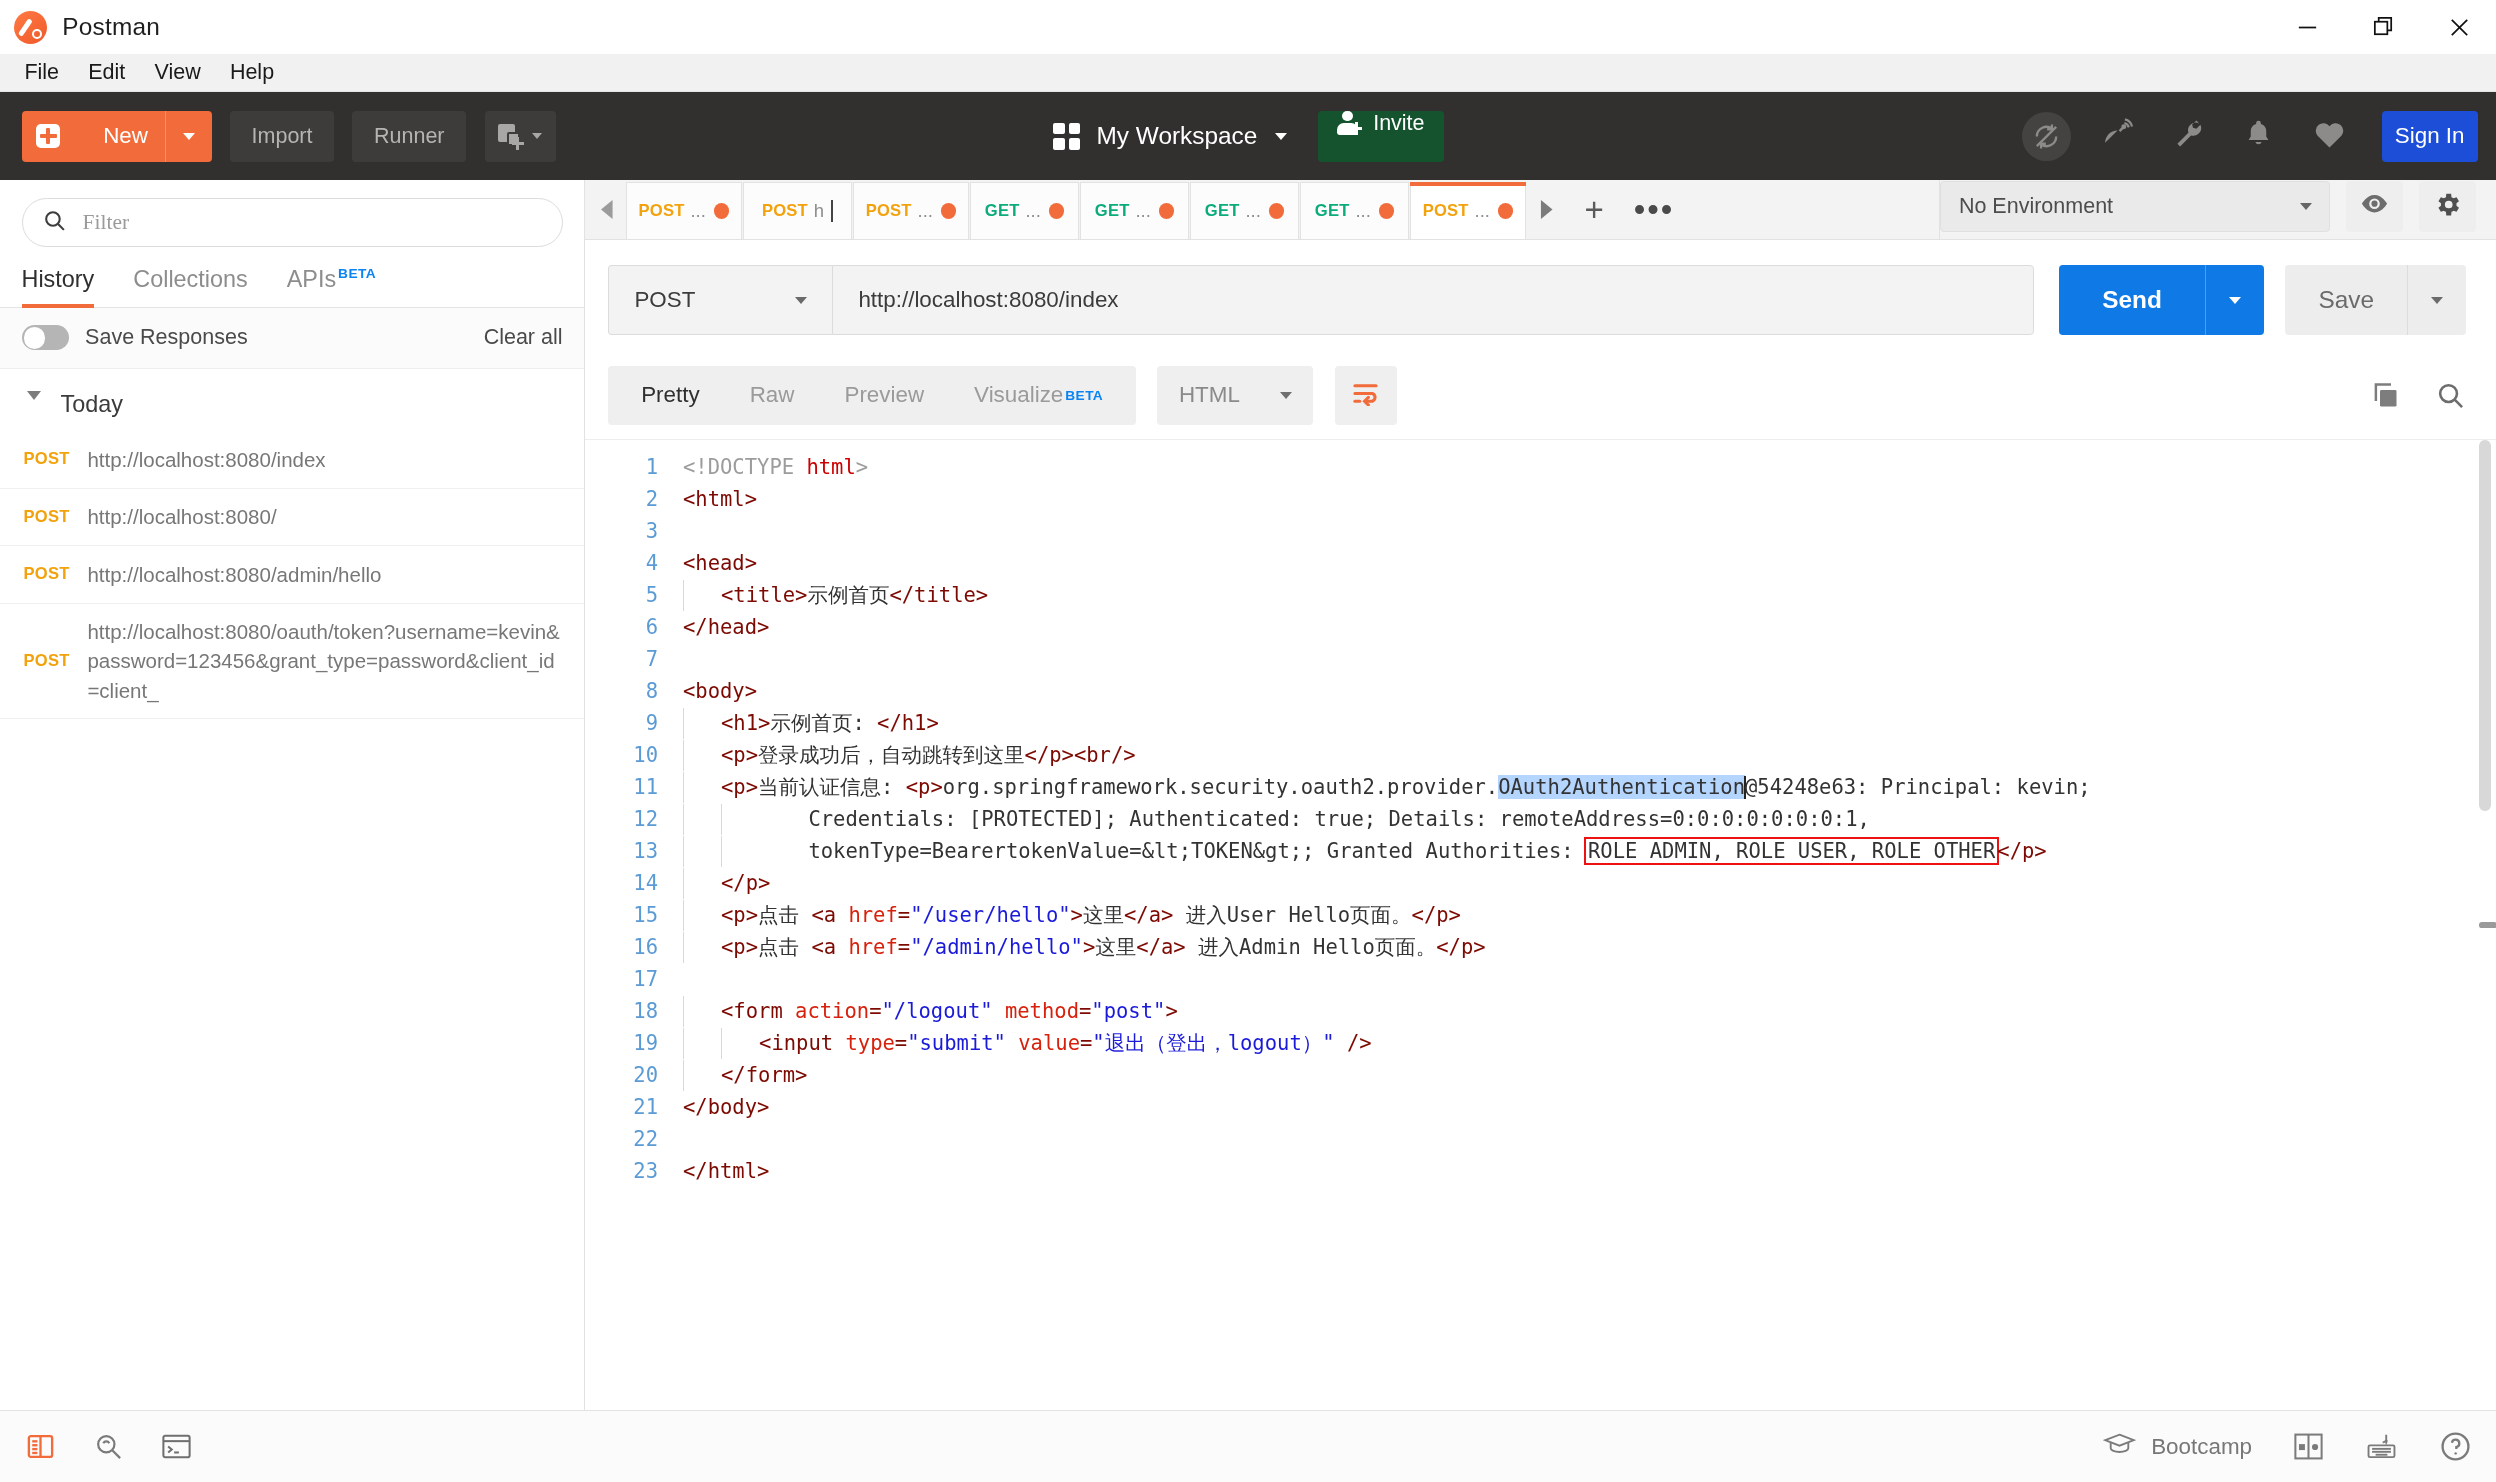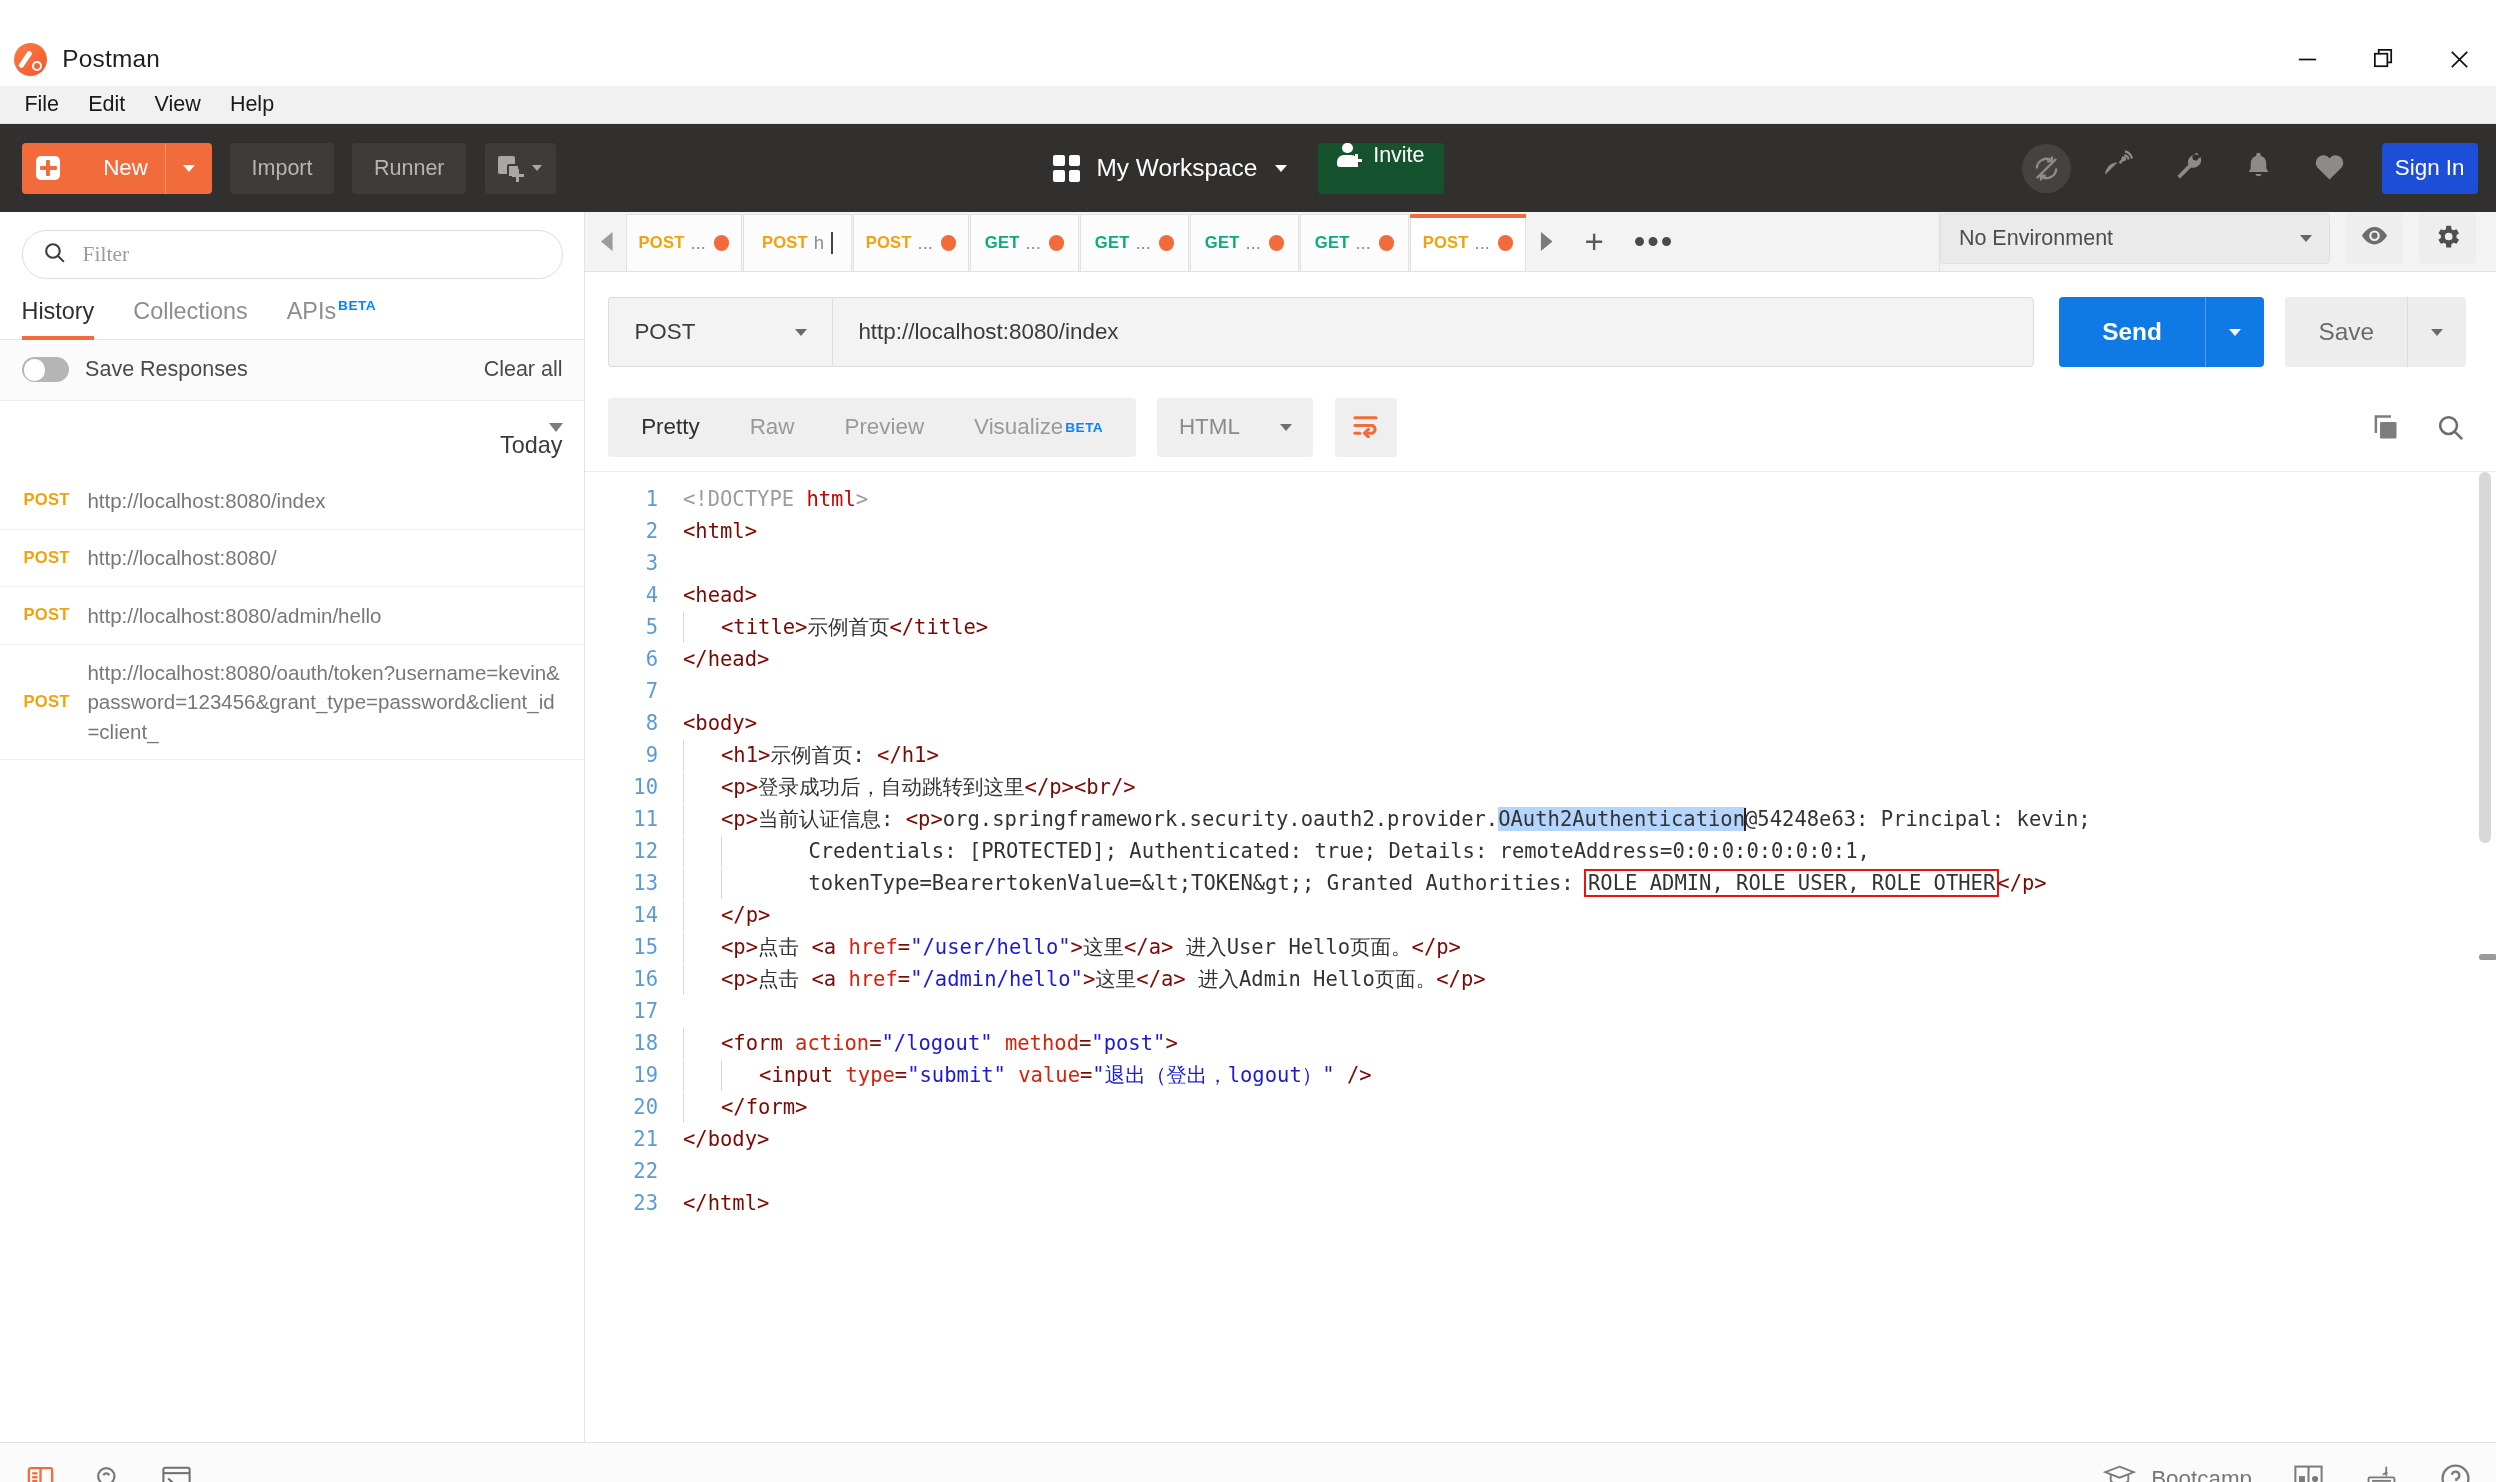--- a/index.html
+++ b/index.html
@@ -8,21 +8,20 @@
     font-family: "Liberation Sans", sans-serif;
     background: #ffffff;
     color: #2f2f2f;
     -webkit-font-smoothing: antialiased;
   }
 
   
   .titlebar {
     height: 54px; background: #ffffff; display: flex; align-items: center;
     position: relative;
-    margin-top: 32px;
   }
   .app-logo {
     width: 33px; height: 33px; border-radius: 50%;
     background: linear-gradient(140deg,#ff7a45 0%, #f0592a 100%);
     margin-left: 13.7px; position: relative; flex: none;
   }
   .app-logo:after{
     content:""; position:absolute; left:9.8px; top:7.8px; width:4.9px; height:18.5px;
     background:#fff; border-radius:2px; transform:rotate(34deg);
     box-shadow: none;
@@ -111,21 +110,21 @@
   .side-tabs{ display:flex; padding: 0 21.5px; border-bottom:1px solid #e4e4e4; }
   .side-tab{ font-size:23.4px; color:#8d8d8d; padding: 5.9px 0 13.7px 0; margin-right:39px; position:relative; }
   .side-tab.active{ color:#2f2f2f; }
   .side-tab.active:after{ content:""; position:absolute;left:0;right:0;bottom:-1px;height:3.9px;background:#f26b3a;}
   .beta{ font-size:13.7px; color:#0b84f3; font-weight:bold; vertical-align:super; margin-left:2px; letter-spacing:0.4px;}
   .save-row{ display:flex; align-items:center; padding: 17.6px 21.5px; border-bottom:1px solid #eee; background:#fbfbfb;}
   .toggle{ width:47px;height:25px;border-radius:12.7px;background:#b5b5b5;position:relative; flex:none;}
   .toggle:after{content:"";position:absolute;left:2px;top:2px;width:21.5px;height:21.5px;border-radius:50%;background:#fff;}
   .save-label{ font-size:21.5px;color:#4a4a4a;margin-left:16.6px;}
   .clear-all{ margin-left:auto;font-size:21.5px;color:#4a4a4a;}
-  .group-head{ display:flex;align-items:flex-end; padding: 21.5px 21.5px 13.7px 27px; flex-direction: column; }
+  .group-head{ display:flex;align-items:flex-start; padding: 21.5px 21.5px 13.7px 27px; }
   .tri{ width:0;height:0;border-left:7.8px solid transparent;border-right:7.8px solid transparent;border-top:9.8px solid #7c7c7c;}
   .group-title{ font-size:23.4px;color:#3b3b3b;margin-left:19.5px;}
   .hist-item{ display:flex; align-items:center; padding: 13.7px 21.5px 13.7px 23.4px; border-bottom:1px solid #f0f0f0;}
   .hist-method{ width:64px;flex:none;font-size:16.6px;font-weight:bold;color:#f2a20c;letter-spacing:0.3px;}
   .hist-url{ font-size:20.5px;color:#777; line-height:1.42; word-break:break-all;}
 
   
   .content{ flex:1; display:flex; flex-direction:column; min-width:0; }
   .tabstrip{ height:60px; display:flex; align-items:flex-end; border-bottom:1px solid #e2e2e2; background:#f3f3f3; padding-left:3.9px;}
   .tab-arrow{ width:37px;height:59px;display:flex;align-items:center;justify-content:center;color:#9b9b9b;}

